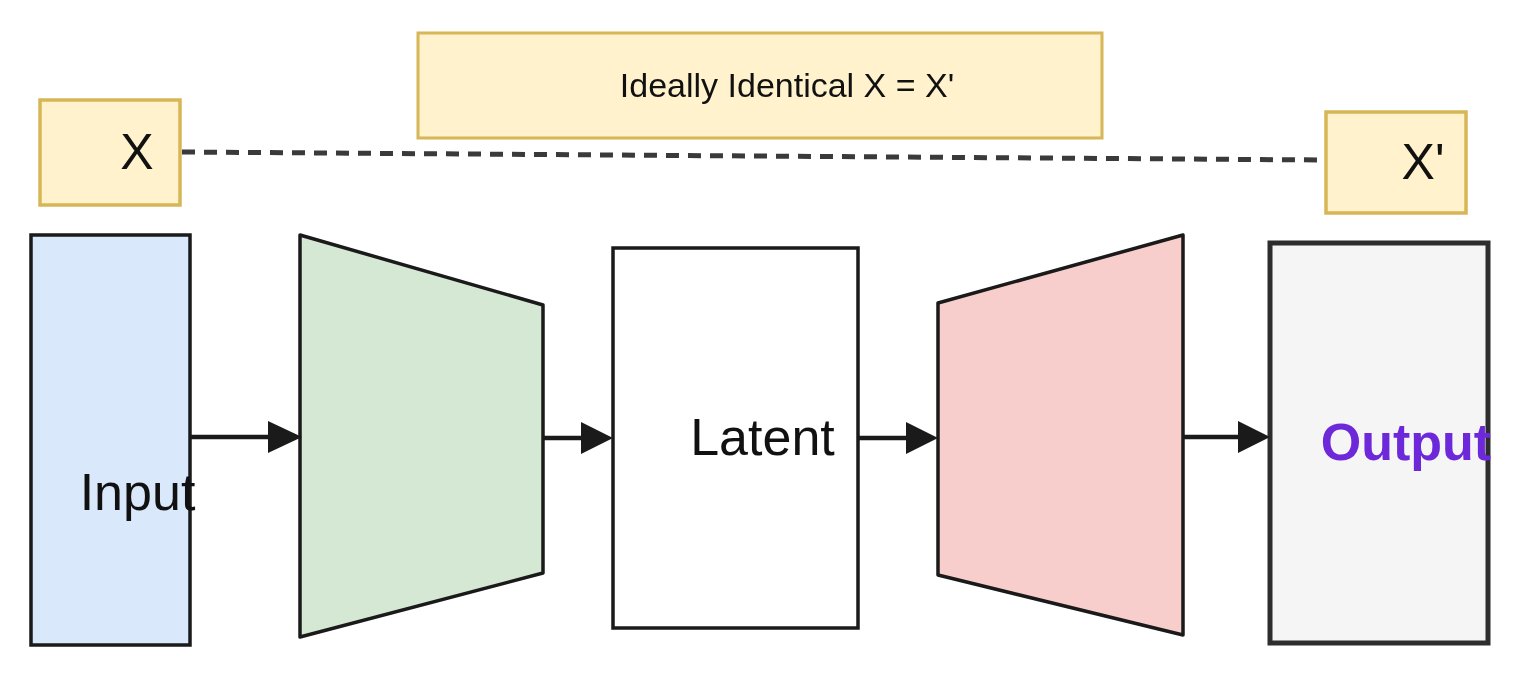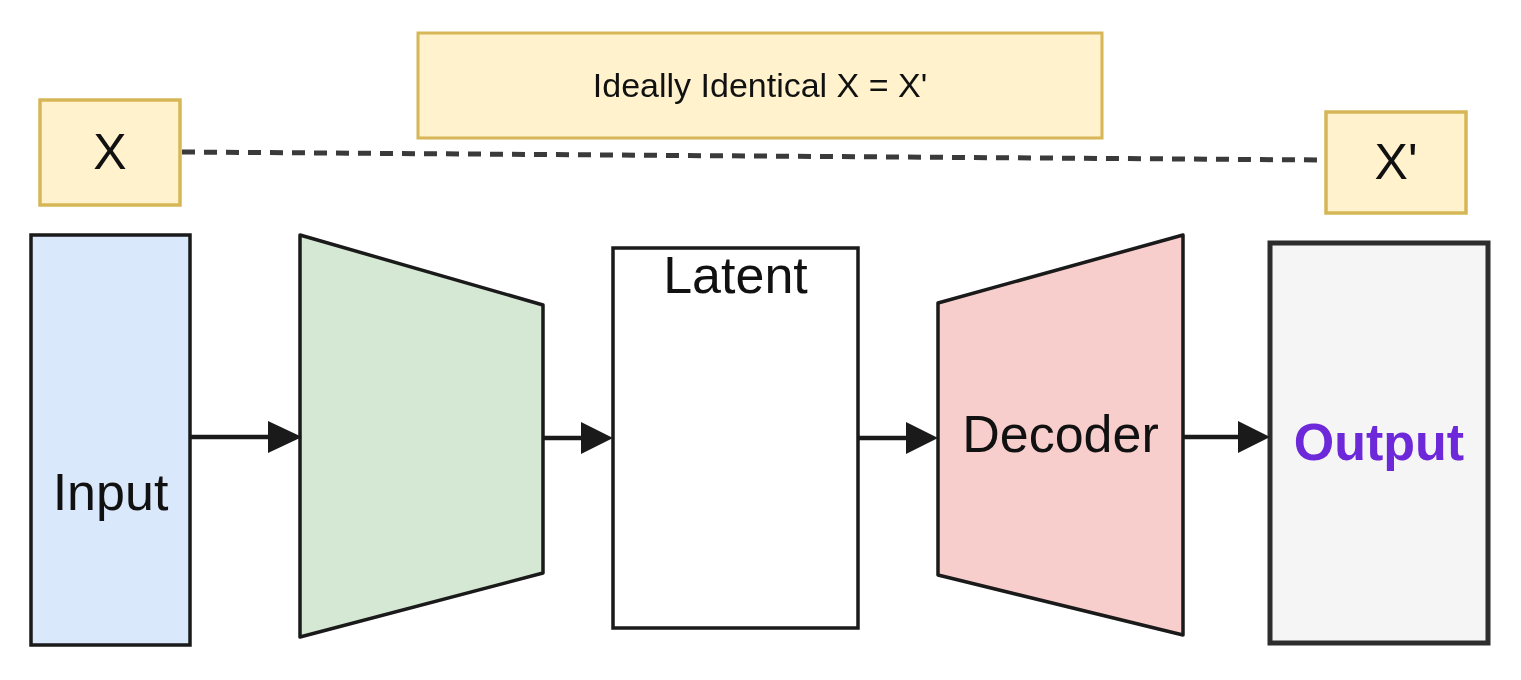--- a/index.html
+++ b/index.html
@@ -23,20 +23,21 @@
   .shape-label {
     position: absolute;
     display: flex;
     flex-direction: column;
     align-items: center;
     justify-content: center;
     text-align: center;
     color: #111111;
     pointer-events: none;
     line-height: 1.06;
+    padding-left: 27px;
   }
   .node-label   { font-size: 52px; }
   .bold-label   { font-weight: 700; color: #6d28d9; }
   .small-label  { font-size: 50px; }
   .note-label   { font-size: 34px; }
 </style>
 </head>
 <body>
 
 <div class="canvas">
@@ -76,21 +77,20 @@
 
   <div class="shape-label note-label" style="left:418px; top:33px; width:684px; height:105px;">Ideally Identical X = X'</div>
 
   <div class="shape-label small-label" style="left:40px; top:100px; width:140px; height:105px;">X</div>
 
   <div class="shape-label small-label" style="left:1326px; top:112px; width:140px; height:101px;">X'</div>
 
   <div class="shape-label node-label" style="left:31px; top:235px; width:159px; height:516px;">Input</div>
 
 
-  <div class="shape-label node-label" style="left:613px; top:248px; width:245px; height:380px;justify-content:space-between;">
+  <div class="shape-label node-label" style="left:613px; top:248px; width:245px; height:380px;">
     <span>Latent</span>
   </div>
 
-  <div class="shape-label node-label" style="left:938px; top:235px; width:245px; height:400px;">Decoder</div>
 
   <div class="shape-label node-label bold-label" style="left:1270px; top:243px; width:218px; height:400px;">Output</div>
 
 </div>
 
 </body></html>

